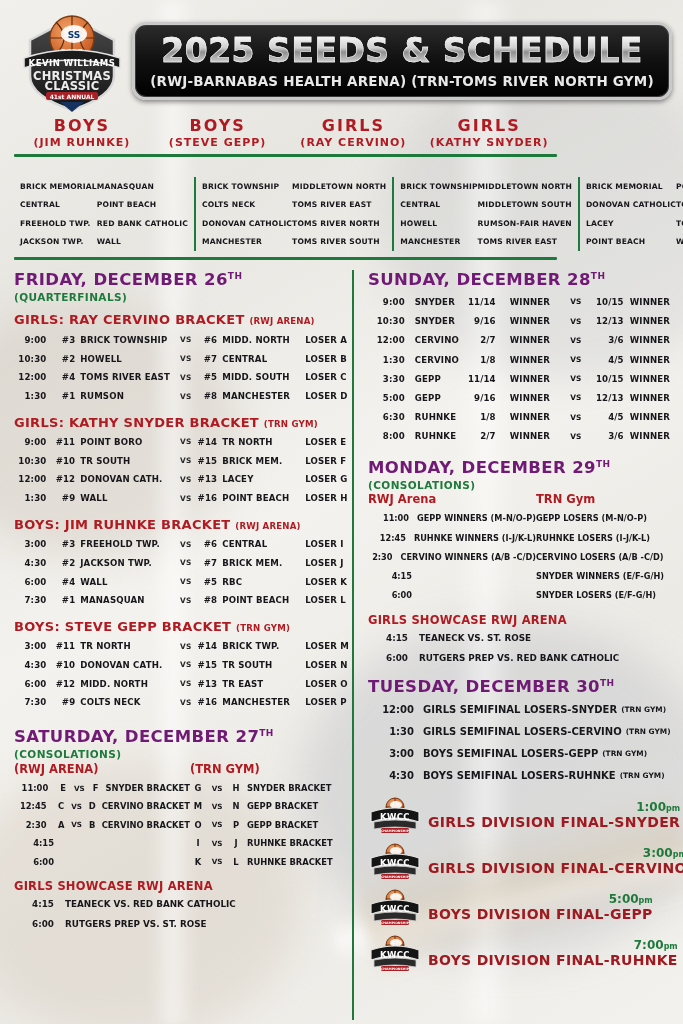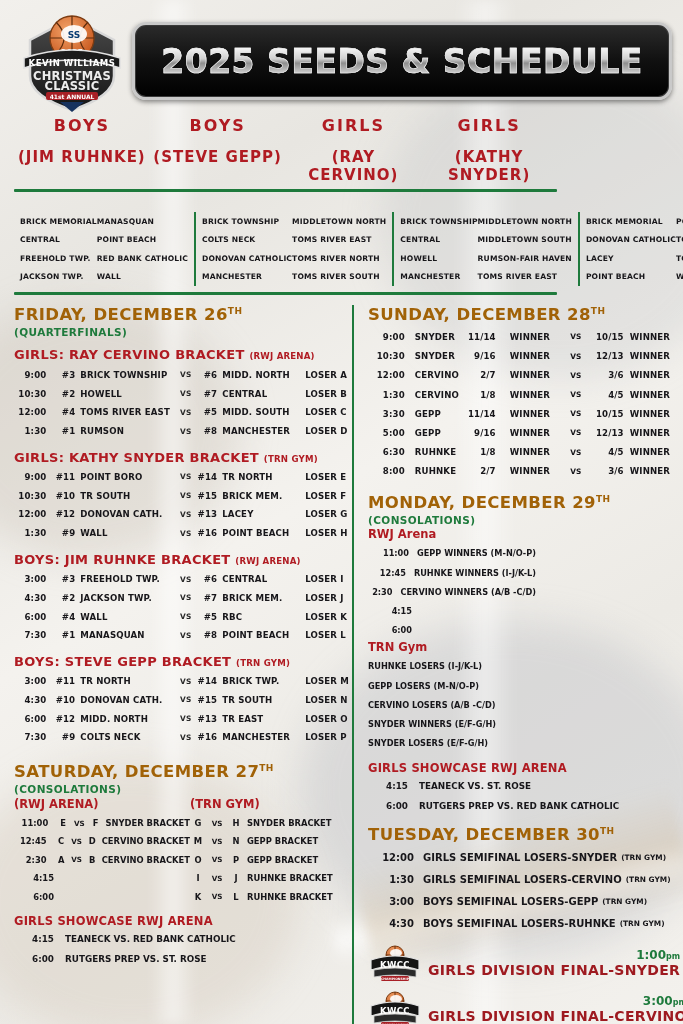--- a/index.html
+++ b/index.html
@@ -40,39 +40,39 @@
   .subtitle{
     font-family:"DejaVu Sans", sans-serif;
     font-weight:bold;font-size:13.5px;color:#e9e9e9;margin-top:6px;
     letter-spacing:.2px;white-space:nowrap;
   }
   
   .seeds{position:relative;padding:4px 14px 0 14px;}
   .seedheads{display:flex;}
   .seedhead{flex:1;text-align:center;}
   .sh1{font-family:"DejaVu Sans", sans-serif;font-weight:bold;font-size:16px;color:#b01b22;letter-spacing:2px;}
-  .sh2{font-family:"DejaVu Sans", sans-serif;font-weight:bold;font-size:15px;color:#b01b22;letter-spacing:1px;margin-top:13px;}
+  .sh2{font-family:"DejaVu Sans", sans-serif;font-weight:bold;font-size:11px;color:#b01b22;letter-spacing:1px;margin-top:1px;}
   .greenrule{height:3px;background:#1e7a3c;margin:5px 0 6px 0;border-radius:1px;}
   .seedbody{display:flex;}
   .seedcol{flex:1;display:flex;padding:0 6px;margin-top:14px;}
   .seedcol + .seedcol{border-left:2.5px solid #1e7a3c;}
   .seedsub{flex:1;}
   .team{
     font-family:"DejaVu Sans", sans-serif;font-weight:bold;
     font-size:7.6px;color:#17161a;letter-spacing:.15px;
     line-height:1;padding:5.5px 0;white-space:nowrap;
   }
   .fullrule{height:3px;background:#1e7a3c;margin:6px 14px 0 14px;border-radius:1px;}
   
   .cols{display:flex;position:relative;padding:10px 0 0 0;height:750px;}
   .colL{width:352px;padding-left:14px;box-sizing:border-box;}
   .colR{width:331px;padding-left:14px;box-sizing:border-box;border-left:2.5px solid #1e7a3c;}
   .dayhead{
     font-family:"DejaVu Sans", sans-serif;font-weight:bold;
-    font-size:16.5px;color:#a16207;letter-spacing:.4px;white-space:nowrap;
+    font-size:16.5px;color:#701a75;letter-spacing:.4px;white-space:nowrap;
   }
   .dayhead sup{font-size:9px;}
   .daysub{
     font-family:"DejaVu Sans", sans-serif;font-weight:bold;
     font-size:10.5px;color:#1e7a3c;letter-spacing:.4px;margin-top:2px;
   }
   .brackethead{
     font-family:"DejaVu Sans", sans-serif;font-weight:bold;
     font-size:13px;color:#b01b22;letter-spacing:.3px;
     margin-top:9px;margin-bottom:3px;white-space:nowrap;
@@ -109,21 +109,21 @@
   .vhead{font-family:"DejaVu Sans", sans-serif;font-weight:bold;font-size:11.5px;color:#b01b22;margin-bottom:3px;}
   .crow{display:flex;align-items:center;font-family:"DejaVu Sans", sans-serif;
     font-weight:bold;font-size:8.4px;color:#17161a;padding:4.2px 0;white-space:nowrap;}
   .c-t{width:40px;text-align:right;padding-right:8px;}
   .c-a{width:16px;text-align:center;}
   .c-vs{width:22px;text-align:center;font-size:7.2px;}
   .c-b{width:16px;text-align:center;}
   .c-lbl{flex:1;padding-left:3px;}
   .crow.satright .c-t{width:0;padding:0;}
   
-  .moncols{display:flex;margin-top:1px;flex-direction:column;}
+  .moncols{display:flex;margin-top:1px;}
   .moncolA{width:168px;}
   .moncolB{width:150px;}
   .mrow{display:flex;align-items:center;font-family:"DejaVu Sans", sans-serif;
     font-weight:bold;font-size:8.2px;color:#17161a;padding:4.6px 0;white-space:nowrap;}
   .m-t{width:44px;text-align:right;padding-right:8px;}
   .m-x{flex:1;}
   
   .shrow{display:flex;align-items:center;font-family:"DejaVu Sans", sans-serif;
     font-weight:bold;font-size:8.8px;color:#17161a;padding:4.6px 0;white-space:nowrap;}
   .sh-t{width:40px;text-align:right;padding-right:11px;}
@@ -183,20 +183,21 @@
         <text x="56" y="76" font-family="DejaVu Sans, sans-serif" font-size="11.5" font-weight="bold" fill="#ededed" text-anchor="middle" letter-spacing=".2">CHRISTMAS</text>
         <text x="56" y="86" font-family="DejaVu Sans, sans-serif" font-size="11.5" font-weight="bold" fill="#ededed" text-anchor="middle" letter-spacing=".2">CLASSIC</text>
         <rect x="30" y="88" width="52" height="8" rx="2" fill="#a81f25"></rect>
         <text x="56" y="94.5" font-family="DejaVu Sans, sans-serif" font-size="6" font-weight="bold" fill="#ffffff" text-anchor="middle">41st ANNUAL</text>
         <path d="M44 98 L56 108 L68 98 Z" fill="#17325e"></path>
       </svg>
     </div>
 
     <div class="titlebar">
       <div class="maintitle">2025 SEEDS &amp; SCHEDULE</div>
+      <div class="subtitle">(RWJ-BARNABAS HEALTH ARENA)  (TRN-TOMS RIVER NORTH GYM)</div>
     </div>
   </div>
 
   <div class="seeds">
     <div class="seedheads" id="seedHeads">
         <div class="seedhead">
           <div class="sh1">BOYS</div>
           <div class="sh2">(JIM RUHNKE)</div>
         </div>
         <div class="seedhead">
@@ -647,24 +648,24 @@
                 <div class="mrow">
                   <span class="m-t">6:00</span>
                   <span class="m-x"></span>
                 </div>
               </div>
           </div>
           <div class="moncolB">
             <div class="vhead">TRN Gym</div>
             <div id="monRight">
                 <div class="mrow">
+                  <span class="m-x">GEPP LOSERS (M-N/O-P)</span>
+                </div>
+                <div class="mrow">
                   <span class="m-x">RUHNKE LOSERS (I-J/K-L)</span>
-                </div>
-                <div class="mrow">
-                  <span class="m-x">GEPP LOSERS (M-N/O-P)</span>
                 </div>
                 <div class="mrow">
                   <span class="m-x">CERVINO LOSERS (A/B -C/D)</span>
                 </div>
                 <div class="mrow">
                   <span class="m-x">SNYDER WINNERS (E/F-G/H)</span>
                 </div>
                 <div class="mrow">
                   <span class="m-x">SNYDER LOSERS (E/F-G/H)</span>
                 </div>

